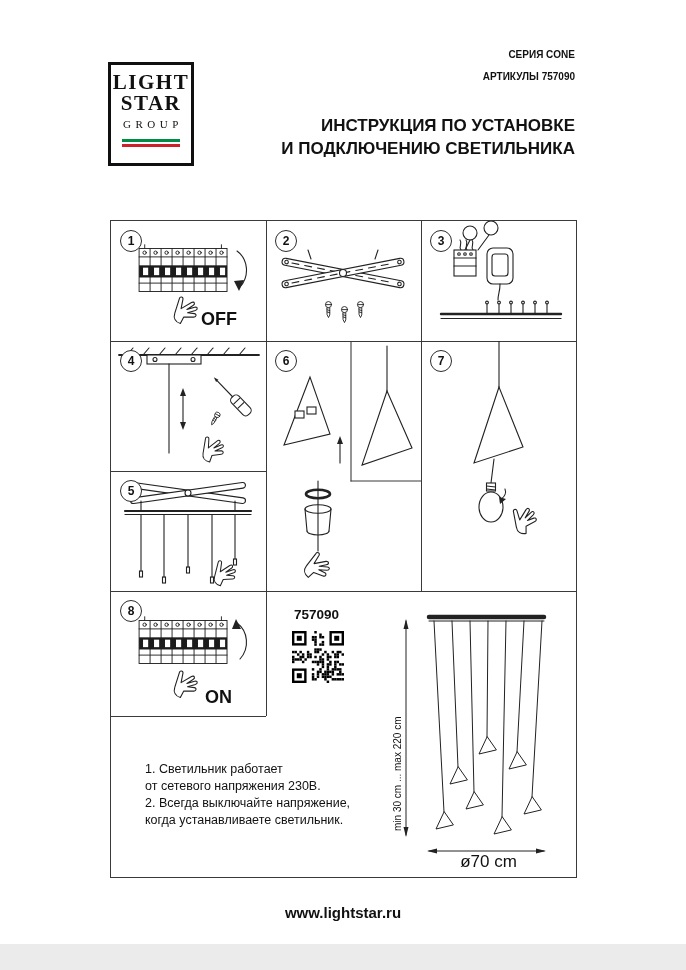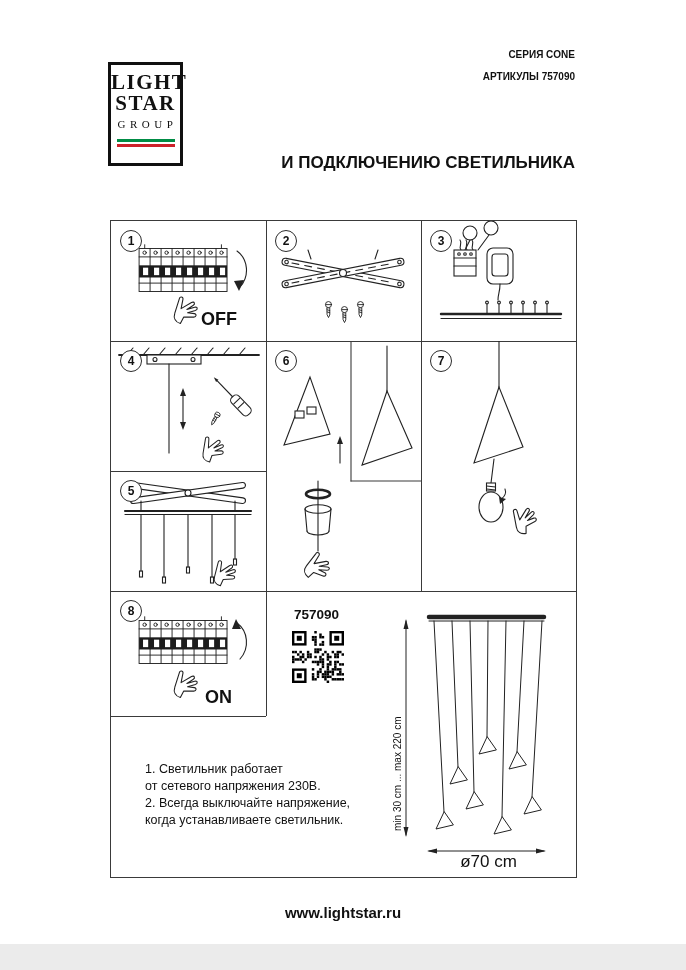--- a/index.html
+++ b/index.html
@@ -1,20 +1,20 @@
 <!DOCTYPE html>
 <html><head>
 <meta charset="utf-8">
 <style>
   html,body { margin:0; padding:0; background:#fff; }
   .page { position:relative; width:686px; height:970px; background:#ffffff;
           font-family:"Liberation Sans","DejaVu Sans",sans-serif; color:#111; overflow:hidden; }
 
   
-  .logo { position:absolute; left:108px; top:62px; width:75px; height:104px;
+  .logo { position:absolute; left:108px; top:62px; width:86px; height:104px;
           border:3px solid #101010; box-sizing:border-box; text-align:center;
           font-family:"Liberation Serif","DejaVu Serif",serif; background:#fff; }
   .logo-word { font-weight:bold; font-size:21px; line-height:21px; letter-spacing:1.5px; }
   .logo-word:first-child { margin-top:7px; }
   .logo-group { font-size:11px; letter-spacing:4.5px; margin-top:4px; margin-left:4px; }
   .stripe { width:58px; height:3px; margin:0 auto; }
   .stripe.green { margin-top:9px; background:#008C45; }
   .stripe.red   { margin-top:2px; background:#CD212A; }
 
   .hdr-line { position:absolute; right:111px; font-weight:bold; white-space:nowrap; }
@@ -105,21 +105,22 @@
   <div class="logo">
     <div class="logo-word">LIGHT</div>
     <div class="logo-word">STAR</div>
     <div class="logo-group">GROUP</div>
     <div class="stripe green"></div>
     <div class="stripe red"></div>
   </div>
 
   <div class="hdr-line hdr-sm" style="top:49px">СЕРИЯ CONE</div>
   <div class="hdr-line hdr-sm" style="top:71px">АРТИКУЛЫ 757090</div>
-  <div class="hdr-line hdr-lg" style="top:153px">И ПОДКЛЮЧЕНИЮ СВЕТИЛЬНИКА</div>
+  <div class="hdr-line hdr-lg" style="top:116px">ИНСТРУКЦИЯ ПО УСТАНОВКЕ</div>
+  <div class="hdr-line hdr-lg" style="top:139px">И ПОДКЛЮЧЕНИЮ СВЕТИЛЬНИКА</div>
 
   <div class="grid">
 
     <div class="gline" style="left:155px;top:0;width:1px;height:495px"></div>
     <div class="gline" style="left:310px;top:0;width:1px;height:370px"></div>
     <div class="gline" style="left:0;top:120px;width:465px;height:1px"></div>
     <div class="gline" style="left:0;top:250px;width:155px;height:1px"></div>
     <div class="gline" style="left:0;top:370px;width:465px;height:1px"></div>
     <div class="gline" style="left:0;top:495px;width:155px;height:1px"></div>
 

